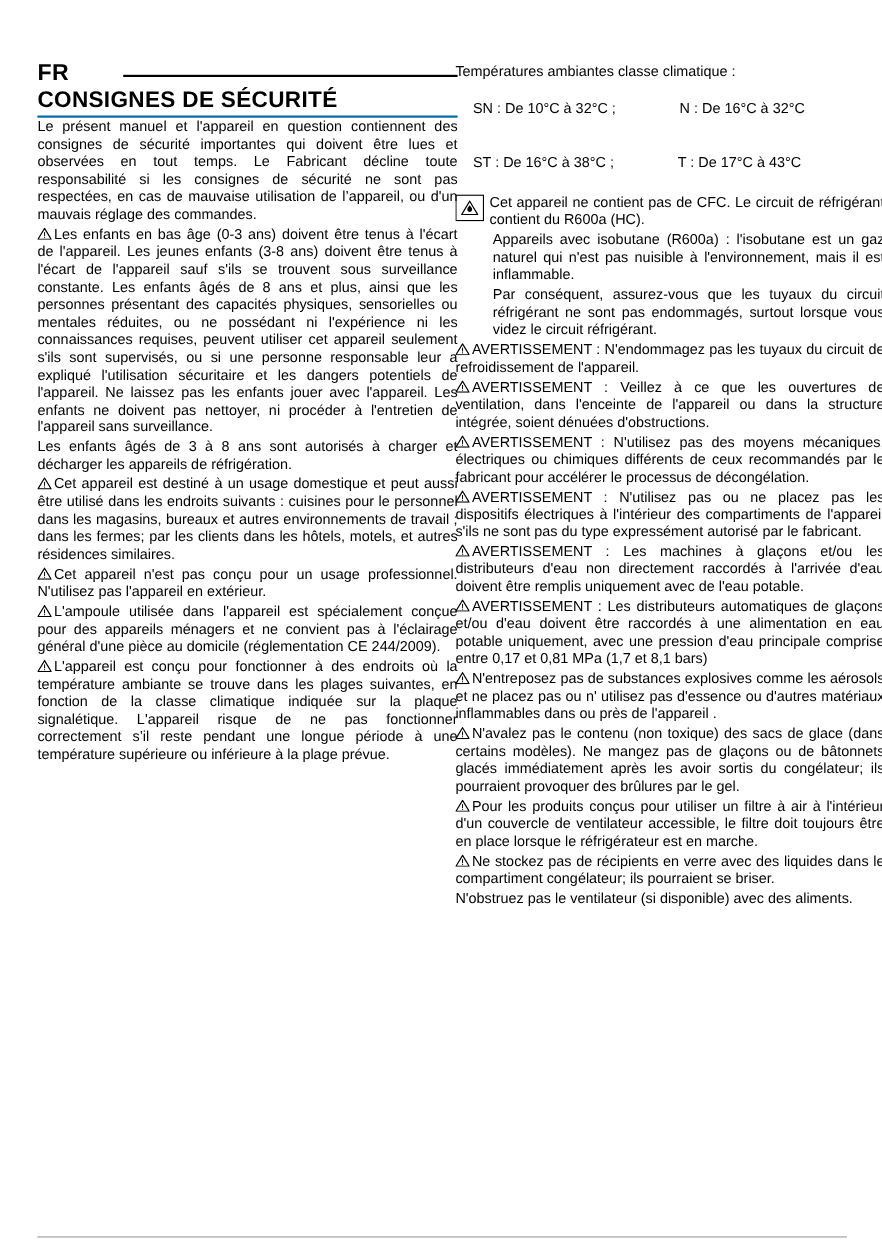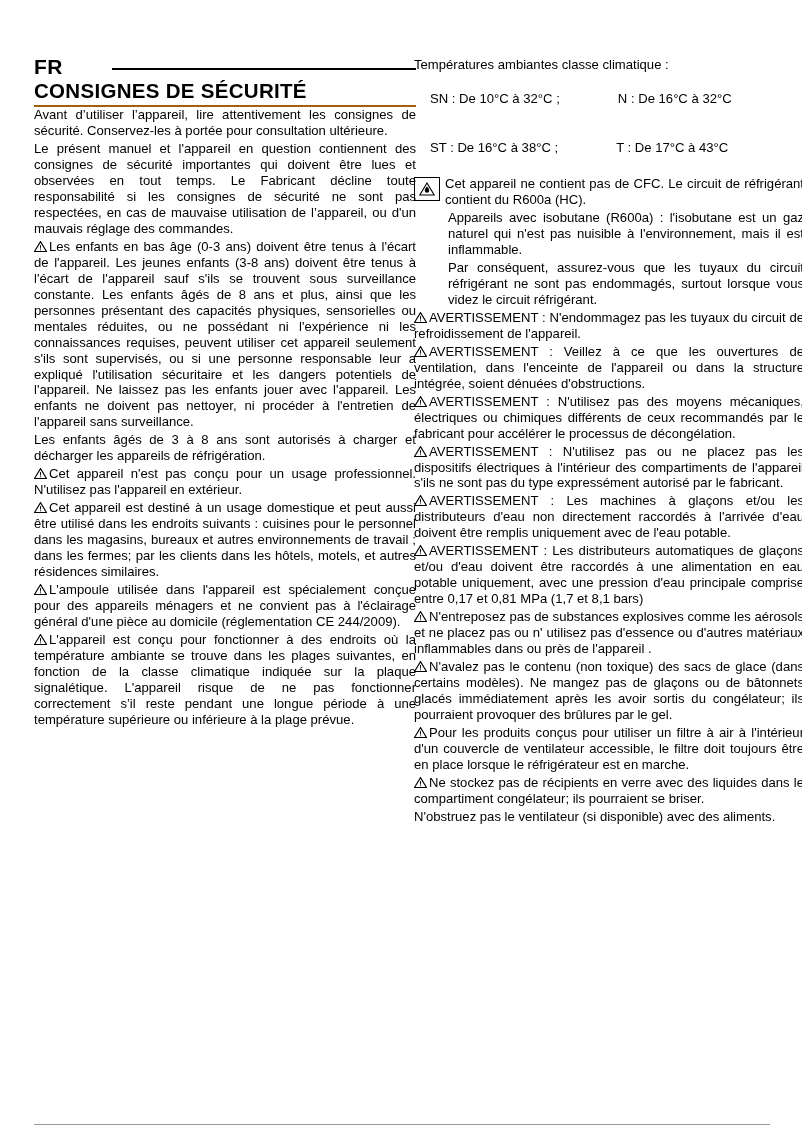--- a/index.html
+++ b/index.html
@@ -46,21 +46,21 @@
     top: 12px;
     width: 304px;
     border-top: 2px solid #000;
   }
   h1.doc-title {
     font-size: 20.5px;
     font-weight: bold;
     letter-spacing: 0.3px;
     margin: 0;
     line-height: 1.12;
-    border-bottom: 2px solid #a16207;
+    border-bottom: 2px solid #0369a1;
     padding-bottom: 2px;
   }
   h2.section-title {
     font-size: 15.5px;
     font-weight: bold;
     margin: 3px 0 2px 0;
     line-height: 1.15;
     letter-spacing: 0.1px;
   }
   h3.sub-title {
@@ -133,21 +133,20 @@
 </head>
 <body>
 
 <div class="page">
 
   <div class="col col-left">
     <div class="lang-rule"></div>
     <div class="lang">FR</div>
     <h1 class="doc-title">CONSIGNES DE SÉCURITÉ</h1>
 
-    <p class="para">Avant d’utiliser l’appareil, lire attentivement les consignes de sécurité. Conservez-les à portée pour consultation ultérieure.</p>
     <p class="para">Le présent manuel et l'appareil en question contiennent des consignes de sécurité importantes qui doivent être lues et observées en tout temps. Le Fabricant décline toute responsabilité si les consignes de sécurité ne sont pas respectées, en cas de mauvaise utilisation de l’appareil, ou d'un mauvais réglage des commandes.</p>
 
     <p class="warn-row">
       <span class="tri">
         <svg width="13" height="11" viewBox="0 0 13 11">
             <polygon points="6.5,0.6 12.5,10.5 0.5,10.5" fill="none" stroke="#000" stroke-width="1.1"></polygon>
             <rect x="6.05" y="4" width="0.9" height="3.6" fill="#000"></rect>
             <rect x="6.05" y="8.3" width="0.9" height="1" fill="#000"></rect>
           </svg>
       </span><span>Les enfants en bas âge (0-3 ans) doivent être tenus à l'écart de l'appareil. Les jeunes enfants (3-8 ans) doivent être tenus à l'écart de l'appareil sauf s'ils se trouvent sous surveillance constante. Les enfants âgés de 8 ans et plus, ainsi que les personnes présentant des capacités physiques, sensorielles ou mentales réduites, ou ne possédant ni l'expérience ni les connaissances requises, peuvent utiliser cet appareil seulement s'ils sont supervisés, ou si une personne responsable leur a expliqué l'utilisation sécuritaire et les dangers potentiels de l'appareil. Ne laissez pas les enfants jouer avec l'appareil. Les enfants ne doivent pas nettoyer, ni procéder à l'entretien de l'appareil sans surveillance.</span>
@@ -157,31 +156,31 @@
 
 
 
     <p class="warn-row">
       <span class="tri">
         <svg width="13" height="11" viewBox="0 0 13 11">
             <polygon points="6.5,0.6 12.5,10.5 0.5,10.5" fill="none" stroke="#000" stroke-width="1.1"></polygon>
             <rect x="6.05" y="4" width="0.9" height="3.6" fill="#000"></rect>
             <rect x="6.05" y="8.3" width="0.9" height="1" fill="#000"></rect>
           </svg>
+      </span><span>Cet appareil est destiné à un usage domestique et peut aussi être utilisé dans les endroits suivants : cuisines pour le personnel dans les magasins, bureaux et autres environnements de travail ; dans les fermes; par les clients dans les hôtels, motels, et autres résidences similaires.</span>
+    </p>
+
+    <p class="warn-row">
+      <span class="tri">
+        <svg width="13" height="11" viewBox="0 0 13 11">
+            <polygon points="6.5,0.6 12.5,10.5 0.5,10.5" fill="none" stroke="#000" stroke-width="1.1"></polygon>
+            <rect x="6.05" y="4" width="0.9" height="3.6" fill="#000"></rect>
+            <rect x="6.05" y="8.3" width="0.9" height="1" fill="#000"></rect>
+          </svg>
       </span><span>Cet appareil n'est pas conçu pour un usage professionnel. N'utilisez pas l'appareil en extérieur.</span>
-    </p>
-
-    <p class="warn-row">
-      <span class="tri">
-        <svg width="13" height="11" viewBox="0 0 13 11">
-            <polygon points="6.5,0.6 12.5,10.5 0.5,10.5" fill="none" stroke="#000" stroke-width="1.1"></polygon>
-            <rect x="6.05" y="4" width="0.9" height="3.6" fill="#000"></rect>
-            <rect x="6.05" y="8.3" width="0.9" height="1" fill="#000"></rect>
-          </svg>
-      </span><span>Cet appareil est destiné à un usage domestique et peut aussi être utilisé dans les endroits suivants : cuisines pour le personnel dans les magasins, bureaux et autres environnements de travail ; dans les fermes; par les clients dans les hôtels, motels, et autres résidences similaires.</span>
     </p>
 
     <p class="warn-row">
       <span class="tri">
         <svg width="13" height="11" viewBox="0 0 13 11">
             <polygon points="6.5,0.6 12.5,10.5 0.5,10.5" fill="none" stroke="#000" stroke-width="1.1"></polygon>
             <rect x="6.05" y="4" width="0.9" height="3.6" fill="#000"></rect>
             <rect x="6.05" y="8.3" width="0.9" height="1" fill="#000"></rect>
           </svg>
       </span><span>L'ampoule utilisée dans l'appareil est spécialement conçue pour des appareils ménagers et ne convient pas à l'éclairage général d'une pièce au domicile (réglementation CE 244/2009).</span>

